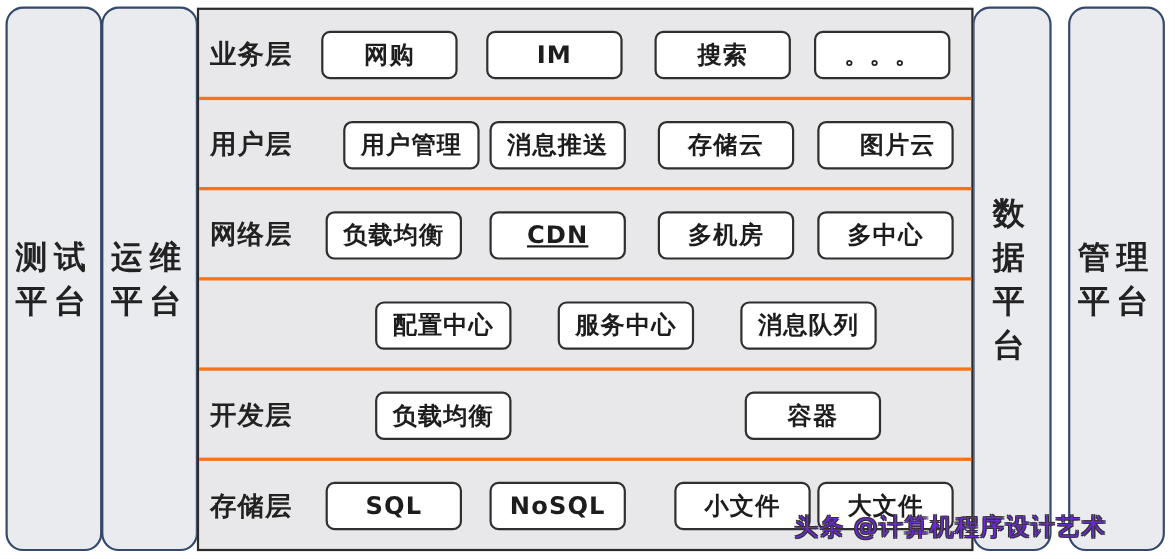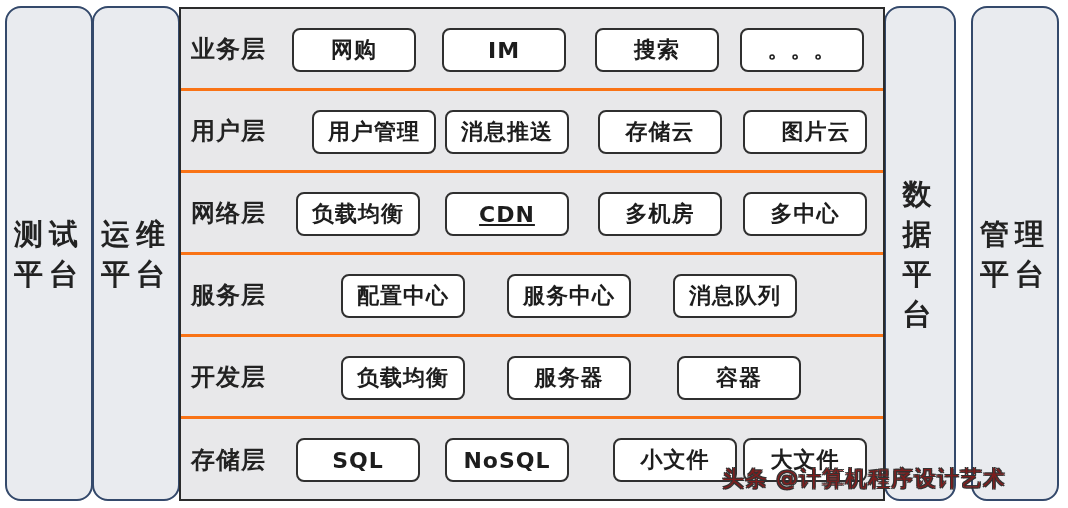--- a/index.html
+++ b/index.html
@@ -39,21 +39,21 @@
     }
     .box {
       position: absolute; top: 19px; height: 44px; width: 124px;
       background: #ffffff;
       border: 2px solid #2f2f2f; border-radius: 8px; box-sizing: border-box;
       display: flex; align-items: center; justify-content: center;
       font-size: 22px; font-weight: bold; color: #1d1d1d; letter-spacing: 1px;
     }
     .watermark {
       position: absolute; left: 722px; top: 464px;
-      font-size: 22px; color: #7f1d1d; letter-spacing: 1px;
+      font-size: 22px; color: #6d28d9; letter-spacing: 1px;
       text-shadow: -1px -1px 0 #333, 1px -1px 0 #333, -1px 1px 0 #333, 1px 1px 0 #333;
     }
   </style>
 </head>
 <body>
 
 <div class="pillar" style="left:5px; width:88px;">
   <div class="pillar-label">测试平台</div>
 </div>
 <div class="pillar" style="left:92px; width:88px;">
@@ -87,30 +87,28 @@
 
   <div class="layer" style="top:164px;">
     <div class="layer-label">网络层</div>
     <div class="box" style="left:115px;">负载均衡</div>
     <div class="box" style="left:264px;text-decoration:underline;">CDN</div>
     <div class="box" style="left:417px;">多机房</div>
     <div class="box" style="left:562px;">多中心</div>
   </div>
 
   <div class="layer" style="top:246px;">
-    <div class="layer-label">服务层</div>
     <div class="box" style="left:160px;">配置中心</div>
     <div class="box" style="left:326px;">服务中心</div>
     <div class="box" style="left:492px;">消息队列</div>
   </div>
 
   <div class="layer" style="top:328px;">
     <div class="layer-label">开发层</div>
     <div class="box" style="left:160px;">负载均衡</div>
-    <div class="box" style="left:326px;">服务器</div>
     <div class="box" style="left:496px;">容器</div>
   </div>
 
   <div class="layer" style="top:410px;">
     <div class="layer-label">存储层</div>
     <div class="box" style="left:115px;">SQL</div>
     <div class="box" style="left:264px;">NoSQL</div>
     <div class="box" style="left:432px;">小文件</div>
     <div class="box" style="left:562px;">大文件</div>
   </div>

